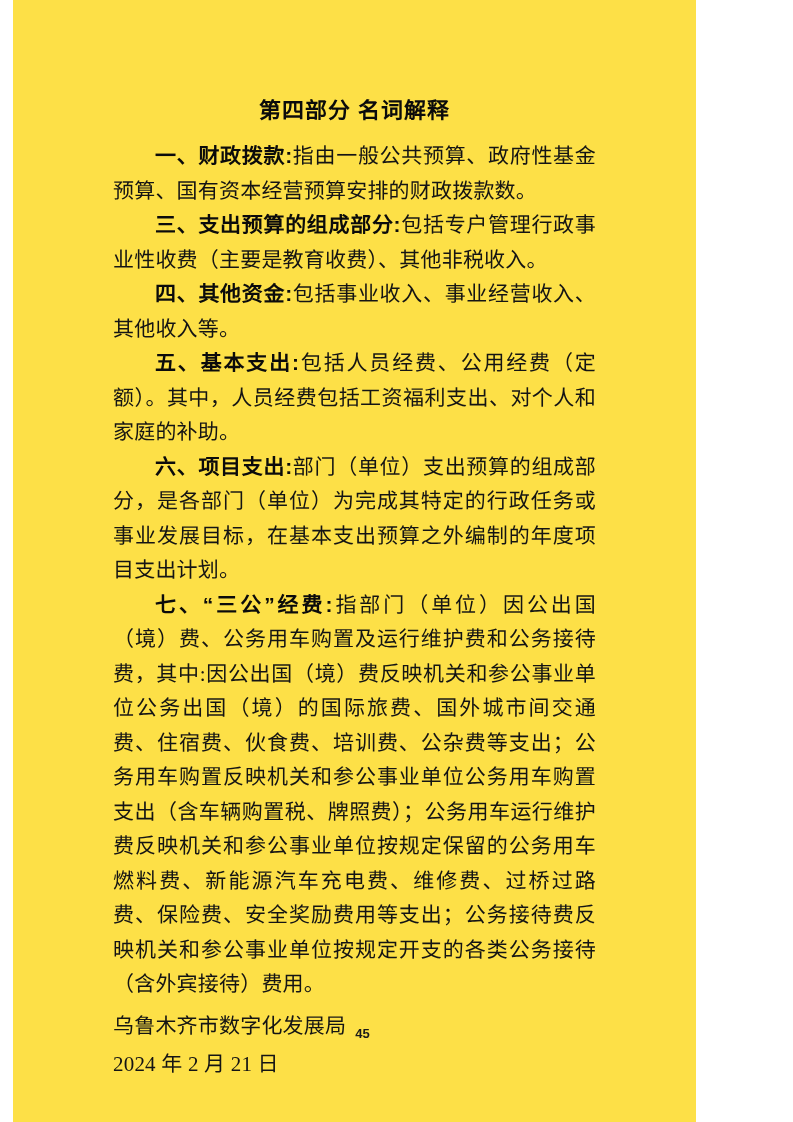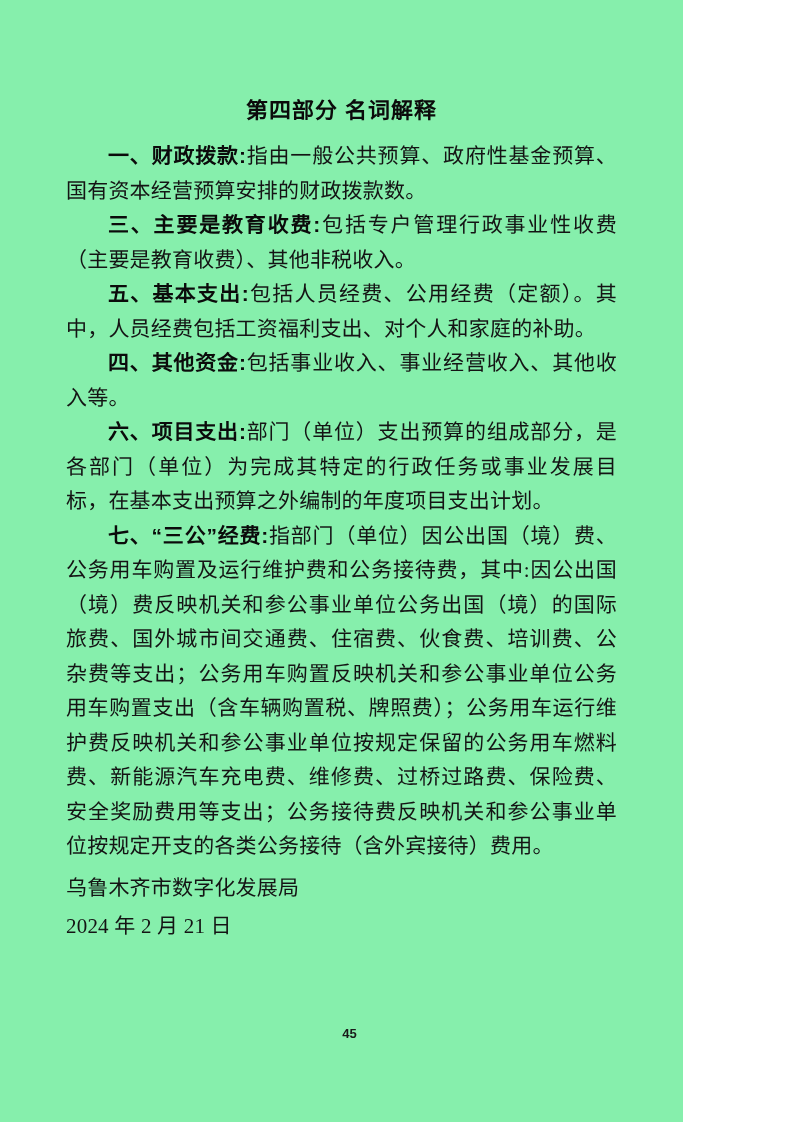--- a/index.html
+++ b/index.html
@@ -5,39 +5,40 @@
   * { box-sizing: border-box; }
   html, body {
     margin: 0;
     padding: 0;
     background: #ffffff;
   }
   .page {
     position: relative;
     width: 683px;
     height: 1122px;
-    background: #86efac;
+    background: #fde047;
     color: #111111;
     font-family: "Liberation Serif", "DejaVu Serif", serif;
     overflow: hidden;
+    margin-left: 13px;
   }
   .doc-title {
     margin: 0;
     padding-top: 97px;
     text-align: center;
     font-family: "Liberation Sans", "DejaVu Sans", sans-serif;
     font-size: 22px;
     line-height: 27px;
     font-weight: 700;
     letter-spacing: 1px;
     color: #0b0b0b;
   }
   .content {
     margin-top: 15px;
-    padding: 0 66px;
+    padding: 0 100px;
   }
   .para {
     margin: 0;
     font-size: 21px;
     line-height: 34.5px;
     letter-spacing: 0.2px;
     text-align: justify;
     text-justify: inter-ideograph;
     text-indent: 42px;
     color: #141414;
@@ -73,25 +74,25 @@
 
 <div class="page">
 
   <h1 class="doc-title">第四部分 名词解释</h1>
 
   <div class="content">
 
     <p class="para"><span class="lead">一、财政拨款:</span><span>指由一般公共预算、政府性基金预算、国有资本经营预算安排的财政拨款数。</span></p>
 
 
-    <p class="para"><span class="lead">三、主要是教育收费:</span><span>包括专户管理行政事业性收费（主要是教育收费）、其他非税收入。</span></p>
+    <p class="para"><span class="lead">三、支出预算的组成部分:</span><span>包括专户管理行政事业性收费（主要是教育收费）、其他非税收入。</span></p>
+
+    <p class="para"><span class="lead">四、其他资金:</span><span>包括事业收入、事业经营收入、其他收入等。</span></p>
 
     <p class="para"><span class="lead">五、基本支出:</span><span>包括人员经费、公用经费（定额）。其中，人员经费包括工资福利支出、对个人和家庭的补助。</span></p>
-
-    <p class="para"><span class="lead">四、其他资金:</span><span>包括事业收入、事业经营收入、其他收入等。</span></p>
 
     <p class="para"><span class="lead">六、项目支出:</span><span>部门（单位）支出预算的组成部分，是各部门（单位）为完成其特定的行政任务或事业发展目标，在基本支出预算之外编制的年度项目支出计划。</span></p>
 
     <p class="para"><span class="lead">七、“三公”经费:</span><span>指部门（单位）因公出国（境）费、公务用车购置及运行维护费和公务接待费，其中:因公出国（境）费反映机关和参公事业单位公务出国（境）的国际旅费、国外城市间交通费、住宿费、伙食费、培训费、公杂费等支出；公务用车购置反映机关和参公事业单位公务用车购置支出（含车辆购置税、牌照费）；公务用车运行维护费反映机关和参公事业单位按规定保留的公务用车燃料费、新能源汽车充电费、维修费、过桥过路费、保险费、安全奖励费用等支出；公务接待费反映机关和参公事业单位按规定开支的各类公务接待（含外宾接待）费用。</span></p>
 
 
     <div class="signature-block">
       <div>乌鲁木齐市数字化发展局</div>
       <div>2024 年 2 月 21 日</div>
     </div>

